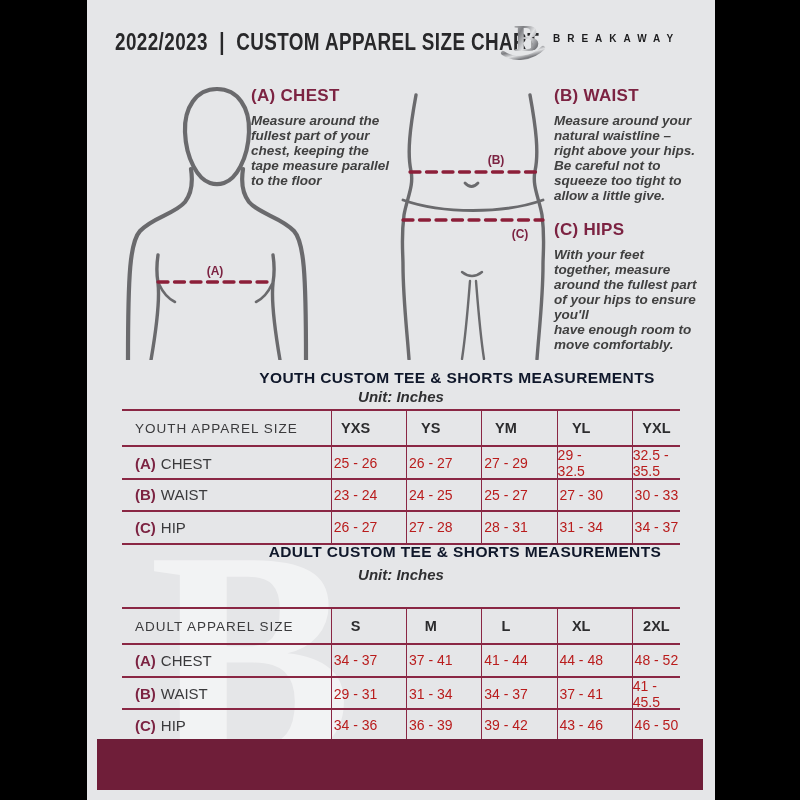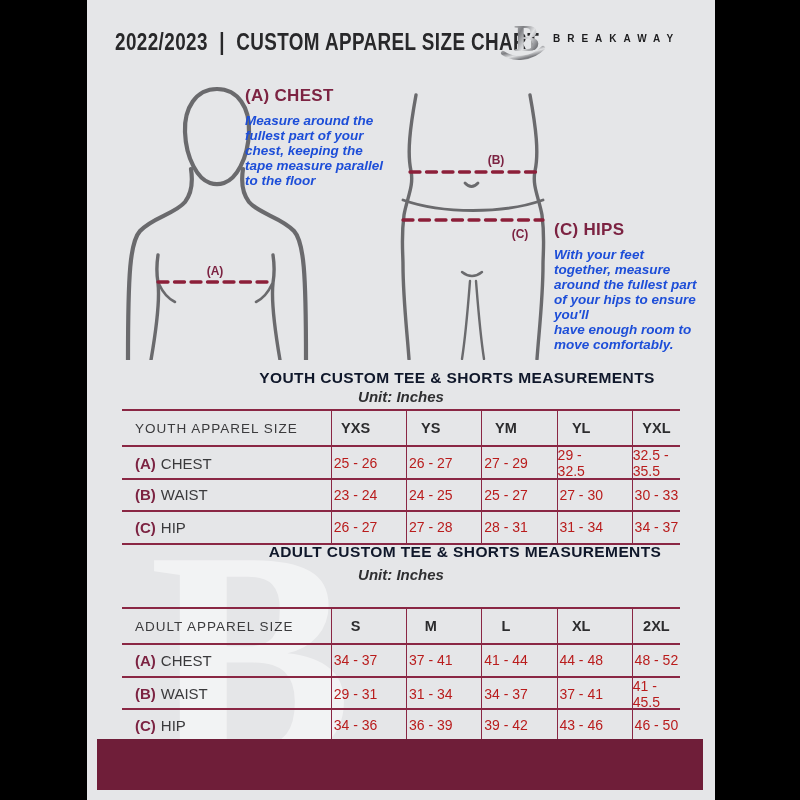--- a/index.html
+++ b/index.html
@@ -11,22 +11,22 @@
   .hdr-title{position:absolute;left:28px;top:29px;font-size:23px;font-weight:bold;color:#28282a;
              letter-spacing:.5px;transform:scaleX(.82);transform-origin:0 50%;white-space:pre;z-index:1;}
   .logo{position:absolute;left:413px;top:13px;z-index:1;}
   .brand{position:absolute;left:466px;top:33px;font-size:10px;font-weight:bold;color:#1d1d1f;
          letter-spacing:7px;z-index:1;}
 
   
   .instr{position:absolute;z-index:1;color:#7c2342;}
   .instr h3{margin:0;font-size:17px;font-weight:bold;letter-spacing:.3px;color:#7c2342;}
   .instr p{margin:7px 0 0 0;font-size:13.5px;font-style:italic;font-weight:600;
-           line-height:1.11;white-space:pre-line;color:#1d4ed8;}
-  .instr-chest{left:158px;top:86px;width:170px;}
+           line-height:1.11;white-space:pre-line;color:#404040;}
+  .instr-chest{left:164px;top:86px;width:170px;}
   .instr-waist{left:467px;top:86px;width:168px;}
   .instr-hips{left:467px;top:220px;width:170px;}
 
   .fig{position:absolute;z-index:1;}
   .fig-left{left:36px;top:83px;}
   .fig-mid{left:313px;top:93px;}
   .fig path, .fig line{fill:none;stroke-linecap:round;}
   .body-line{stroke:#6a6a6d;}
   .dash-line{stroke:#8c1f39;}
   .fig text{fill:#7c2342;font-weight:bold;font-size:12px;font-family:"Liberation Sans",sans-serif;}
@@ -106,20 +106,29 @@
   </svg>
 
   <div class="instr instr-chest">
     <h3>(A) CHEST</h3>
     <p>Measure around the
 fullest part of your
 chest, keeping the
 tape measure parallel
 to the floor</p>
   </div>
+  <div class="instr instr-waist">
+    <h3>(B) WAIST</h3>
+    <p>Measure around your
+natural waistline –
+right above your hips.
+Be careful not to
+squeeze too tight to
+allow a little give.</p>
+  </div>
   <div class="instr instr-hips">
     <h3>(C) HIPS</h3>
     <p>With your feet
 together, measure
 around the fullest part
 of your hips to ensure
 you'll
 have enough room to
 move comfortably.</p>
   </div>

